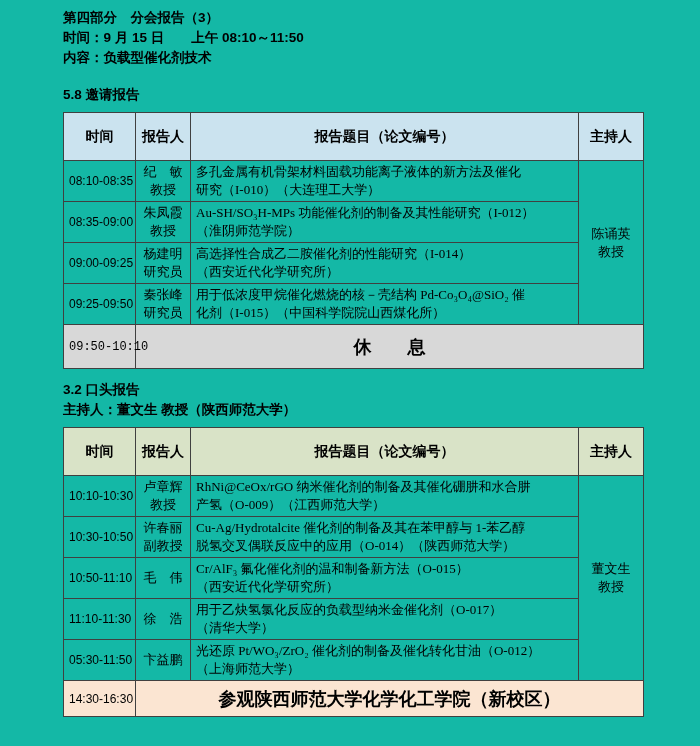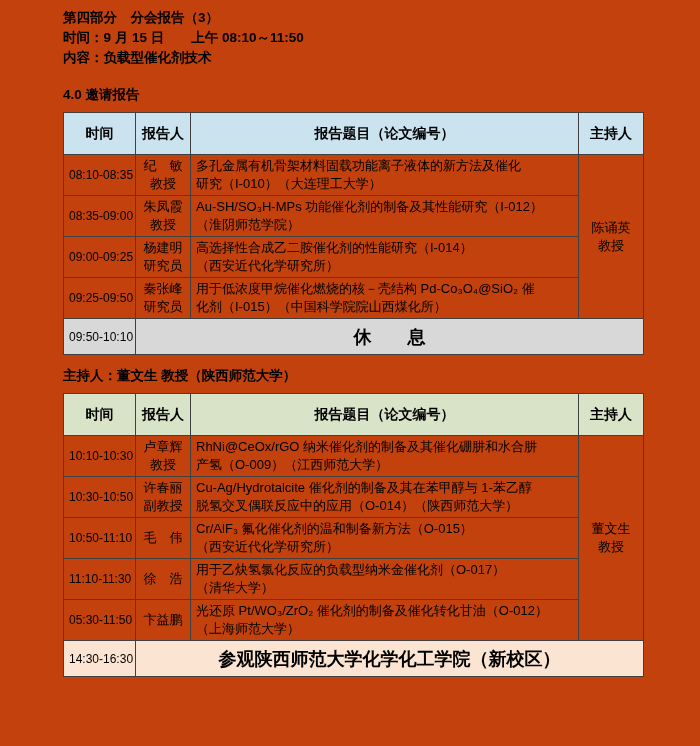--- a/index.html
+++ b/index.html
@@ -1,74 +1,74 @@
 <!DOCTYPE html>
 <html><head>
 <meta charset="utf-8">
 <style>
   html,body { margin:0; padding:0; background:#ffffff; }
   .page {
     width:700px; height:746px; box-sizing:border-box;
     padding:8px 43px 0 63px;
-    background:#c2410c;
+    background:#14b8a6;
     font-family:"Liberation Sans", sans-serif;
     color:#000000;
     overflow:hidden;
   }
   .hline { font-size:13.5px; font-weight:bold; line-height:20px; white-space:pre-line; }
   .sec-title { font-size:13.5px; font-weight:bold; line-height:20px; margin-top:0; }
   .gap-lg { height:17px; }
   .gap-md { height:11px; }
   .gap-sm { height:7px; }
   table.sched { border-collapse:collapse; table-layout:fixed; width:580px; }
   table.sched th, table.sched td {
     border:1px solid #404040;
     vertical-align:middle;
     box-sizing:border-box;
     padding:2px 5px;
   }
   table.sched th {
-    height:42px;
+    height:48px;
     font-family:Liberation Serif, serif;
     font-weight:bold; font-size:14px; text-align:center;
   }
   .t1 th { background:#cbe3ef; }
   .t2 th { background:#d9e3c7; }
   td.time {
     font-family:"Liberation Sans", sans-serif;
     font-size:12px; text-align:left; white-space:nowrap;
   }
   td.speaker, td.title, td.chair {
-    font-family:Liberation Sans, sans-serif;
+    font-family:Liberation Serif, serif;
     font-size:13px; line-height:18px;
   }
   td.speaker { text-align:center; }
   td.title { text-align:left; padding-left:7px; padding-right:6px; }
   td.chair { text-align:center; }
   .pre { white-space:pre-line; }
   tr.body-row td { height:40px; }
-  tr.break-row td { height:36px; background:#d8d8d8; }
+  tr.break-row td { height:44px; background:#d8d8d8;font-family:Liberation Mono, monospace; }
   tr.visit-row td { height:36px; background:#fbe5d2; }
   td.band-label {
     font-family:"Liberation Serif", serif;
     font-weight:bold; font-size:18px; text-align:center;
   }
 </style>
 </head>
 <body>
 
 <div class="page">
 
   <div class="hline">第四部分　分会报告（3）</div>
   <div class="hline">时间：9 月 15 日　　上午 08:10～11:50</div>
   <div class="hline">内容：负载型催化剂技术</div>
 
   <div class="gap-lg"></div>
 
-  <div class="sec-title">4.0 邀请报告</div>
+  <div class="sec-title">5.8 邀请报告</div>
 
   <div class="gap-sm"></div>
 
   <table class="sched t1">
     <colgroup>
         <col style="width:72px">
         <col style="width:55px">
         <col style="width:388px">
         <col style="width:65px">
       </colgroup>
@@ -113,20 +113,21 @@
       </tr>
       <tr class="break-row">
         <td class="time">09:50-10:10</td>
         <td class="band-label" colspan="3">休　　息</td>
       </tr>
     </tbody>
   </table>
 
   <div class="gap-md"></div>
 
+  <div class="sec-title">3.2 口头报告</div>
   <div class="sec-title">主持人：董文生 教授（陕西师范大学）</div>
 
   <div class="gap-sm"></div>
 
   <table class="sched t2">
     <colgroup>
         <col style="width:72px">
         <col style="width:55px">
         <col style="width:388px">
         <col style="width:65px">

